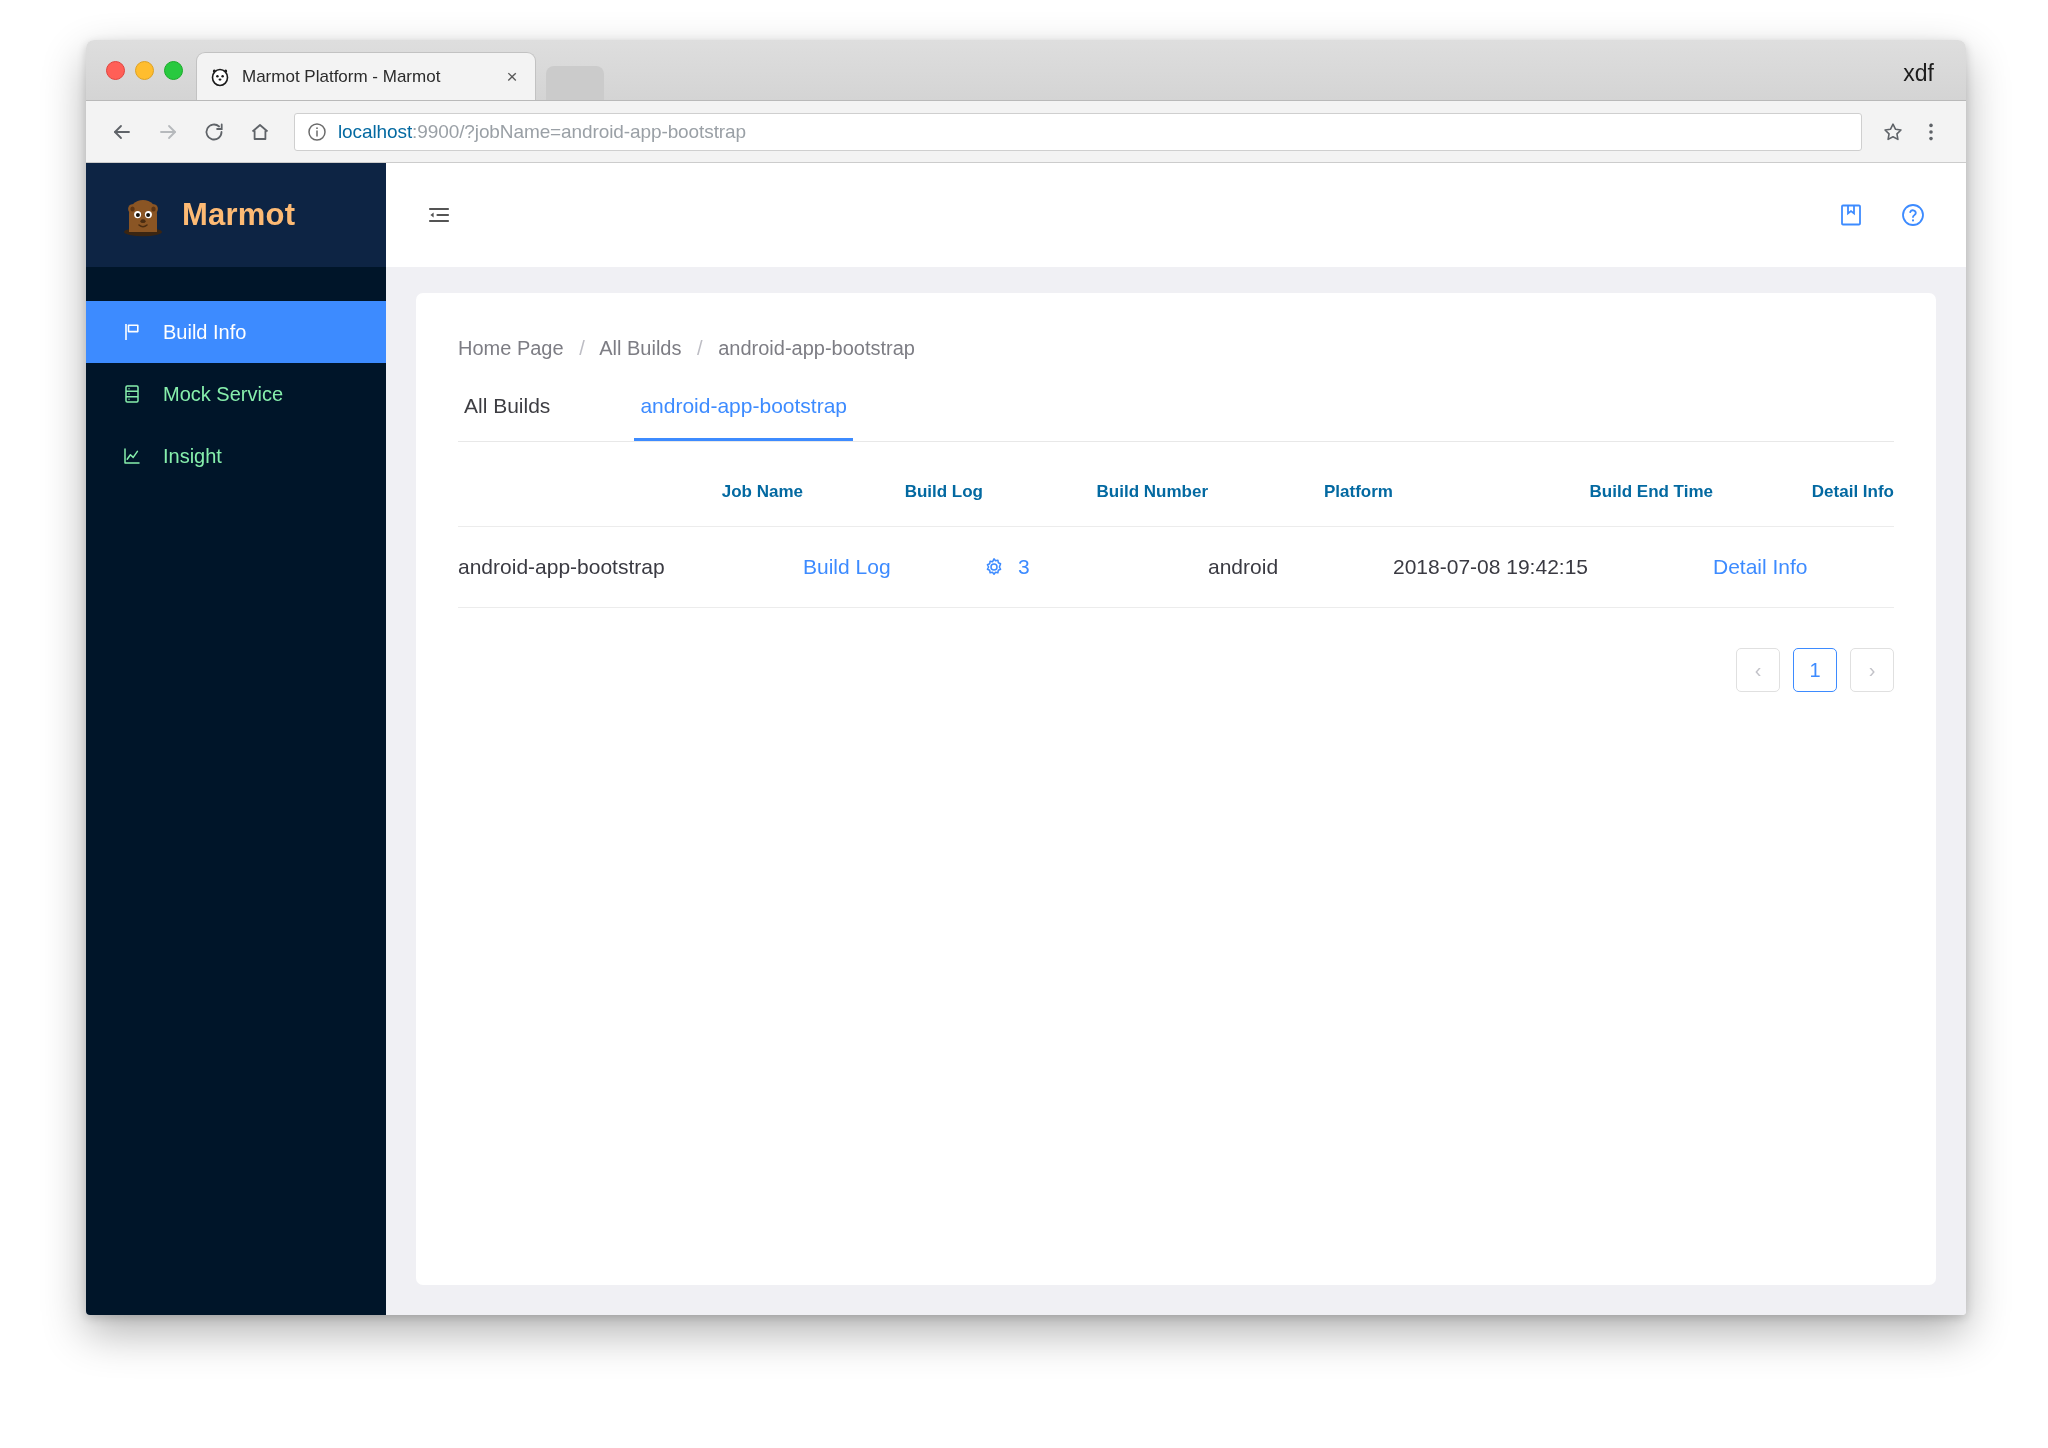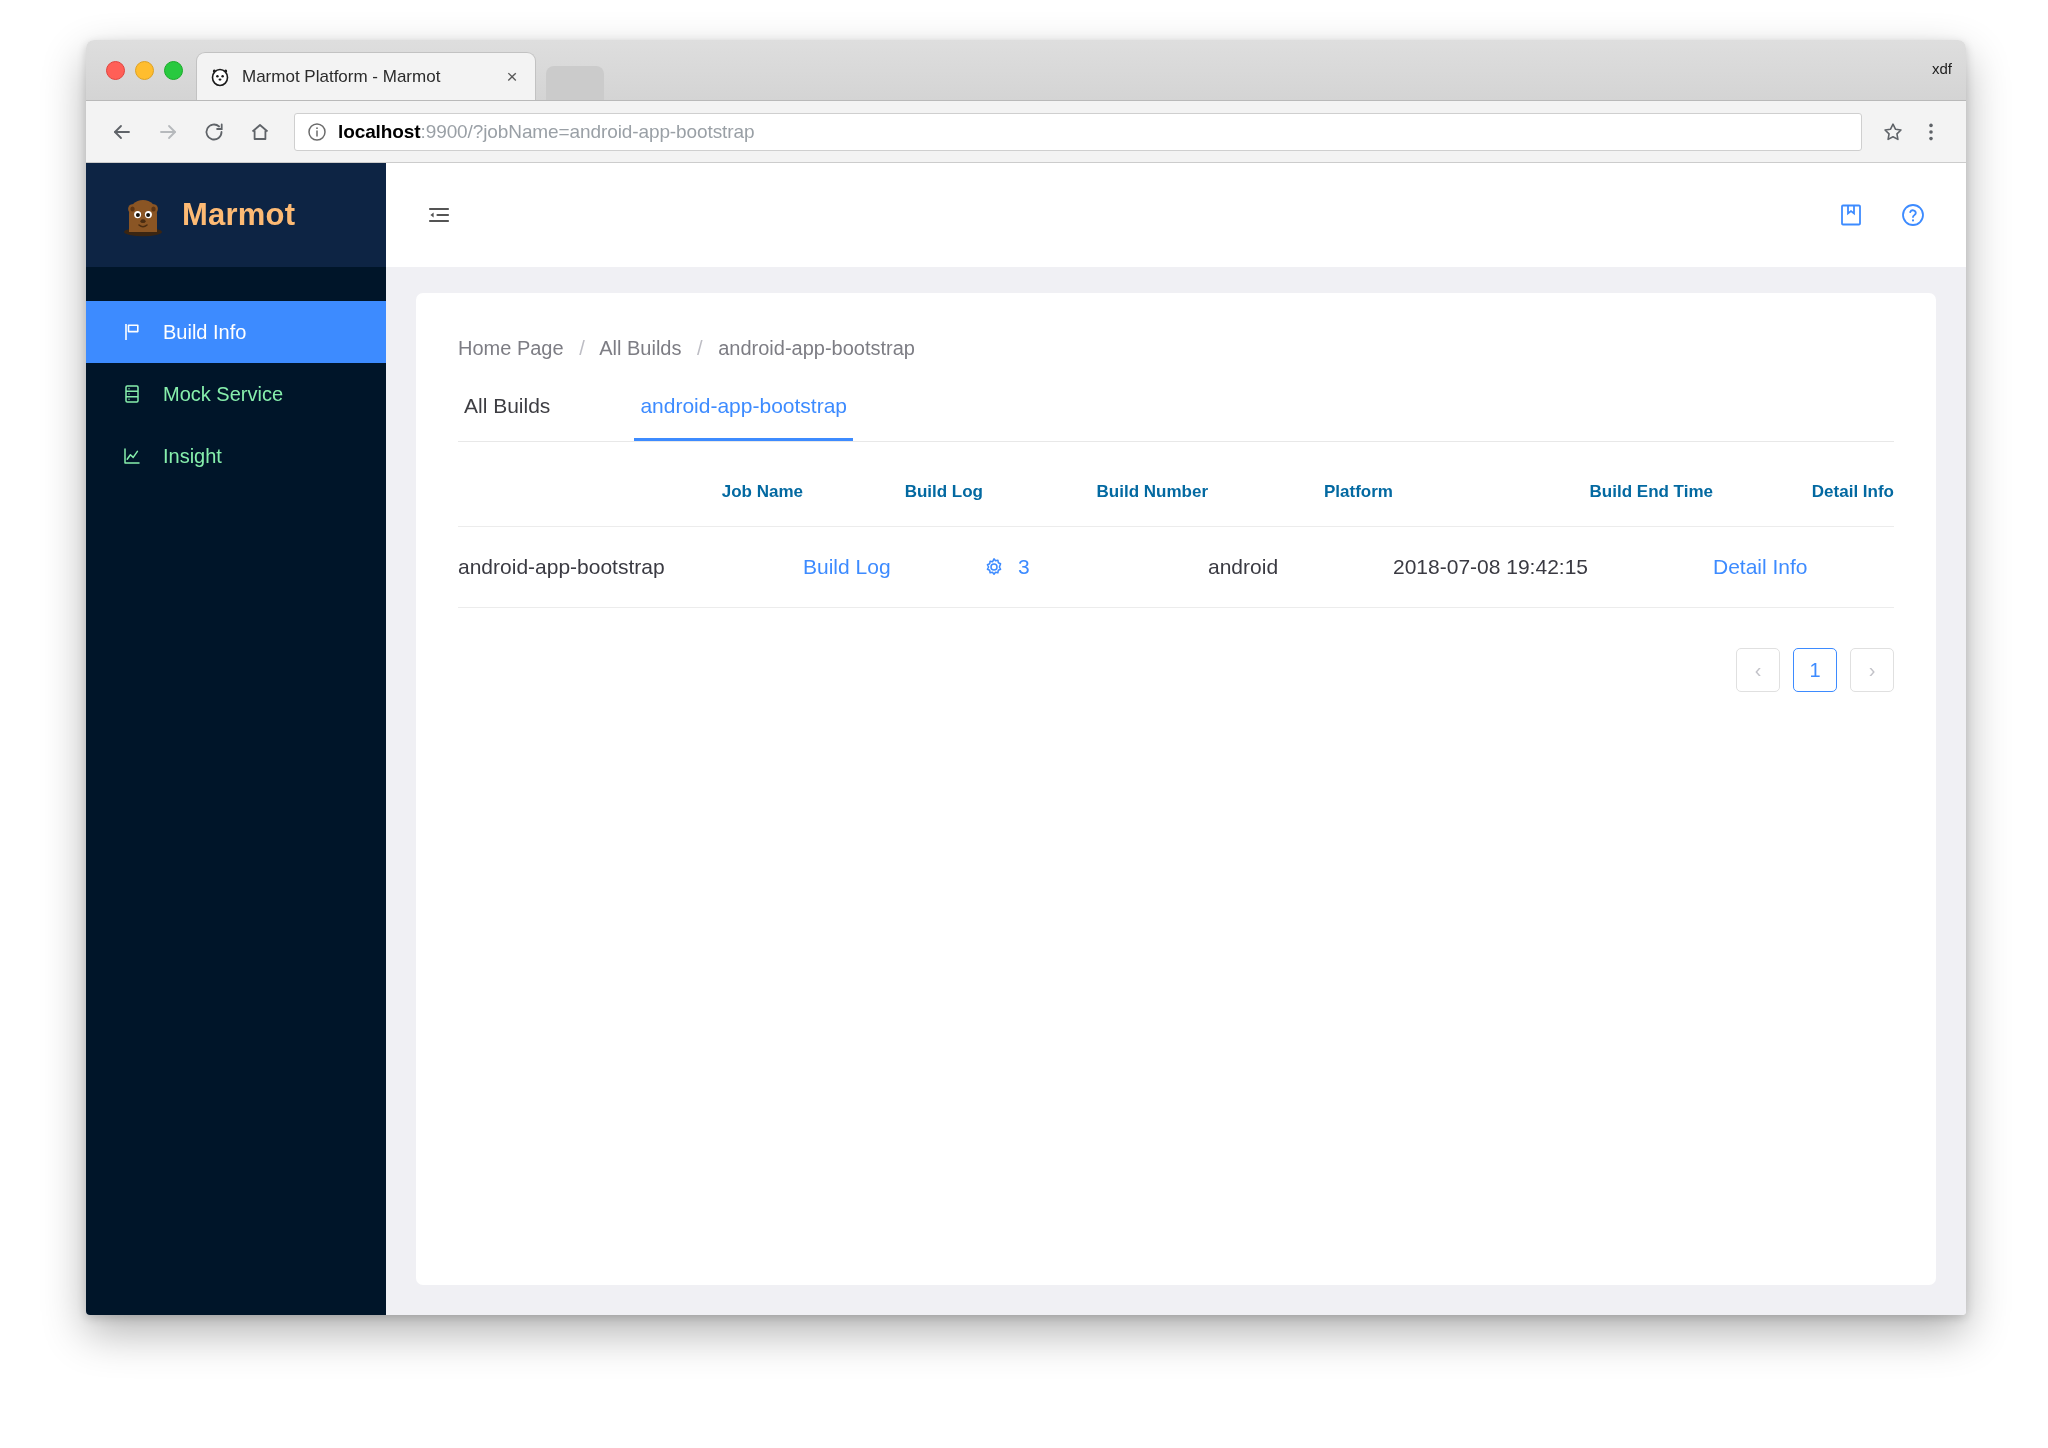--- a/index.html
+++ b/index.html
@@ -91,23 +91,23 @@
     position: absolute;
     left: 460px;
     top: 26px;
     width: 58px;
     height: 34px;
     background: #cbcbcb;
     border-radius: 8px 8px 0 0;
   }
   .win-user {
     position: absolute;
-    right: 14px;
+    right: 32px;
     top: 20px;
-    font-size: 15px;
+    font-size: 23px;
     color: #1d1d1d;
   }
 
   
   .toolbar {
     position: relative;
     height: 62px;
     background: #f3f3f3;
     border-bottom: 1px solid #ccc;
     display: flex;
@@ -140,21 +140,21 @@
     margin-right: 11px;
     flex: 0 0 auto;
     color: #6b6b6b;
   }
   .url {
     font-size: 19px;
     color: #9aa0a6;
     white-space: nowrap;
     letter-spacing: -0.1px;
   }
-  .url b { color: #000000; font-weight: 700; text-align: right; }
+  .url b { color: #0369a1; font-weight: 400; text-align: right; }
   .star-btn, .menu-btn {
     width: 38px; height: 38px;
     display: flex; align-items: center; justify-content: center;
     color: #5f6368;
     flex: 0 0 auto;
   }
 
   
   .viewport {
     position: relative;

